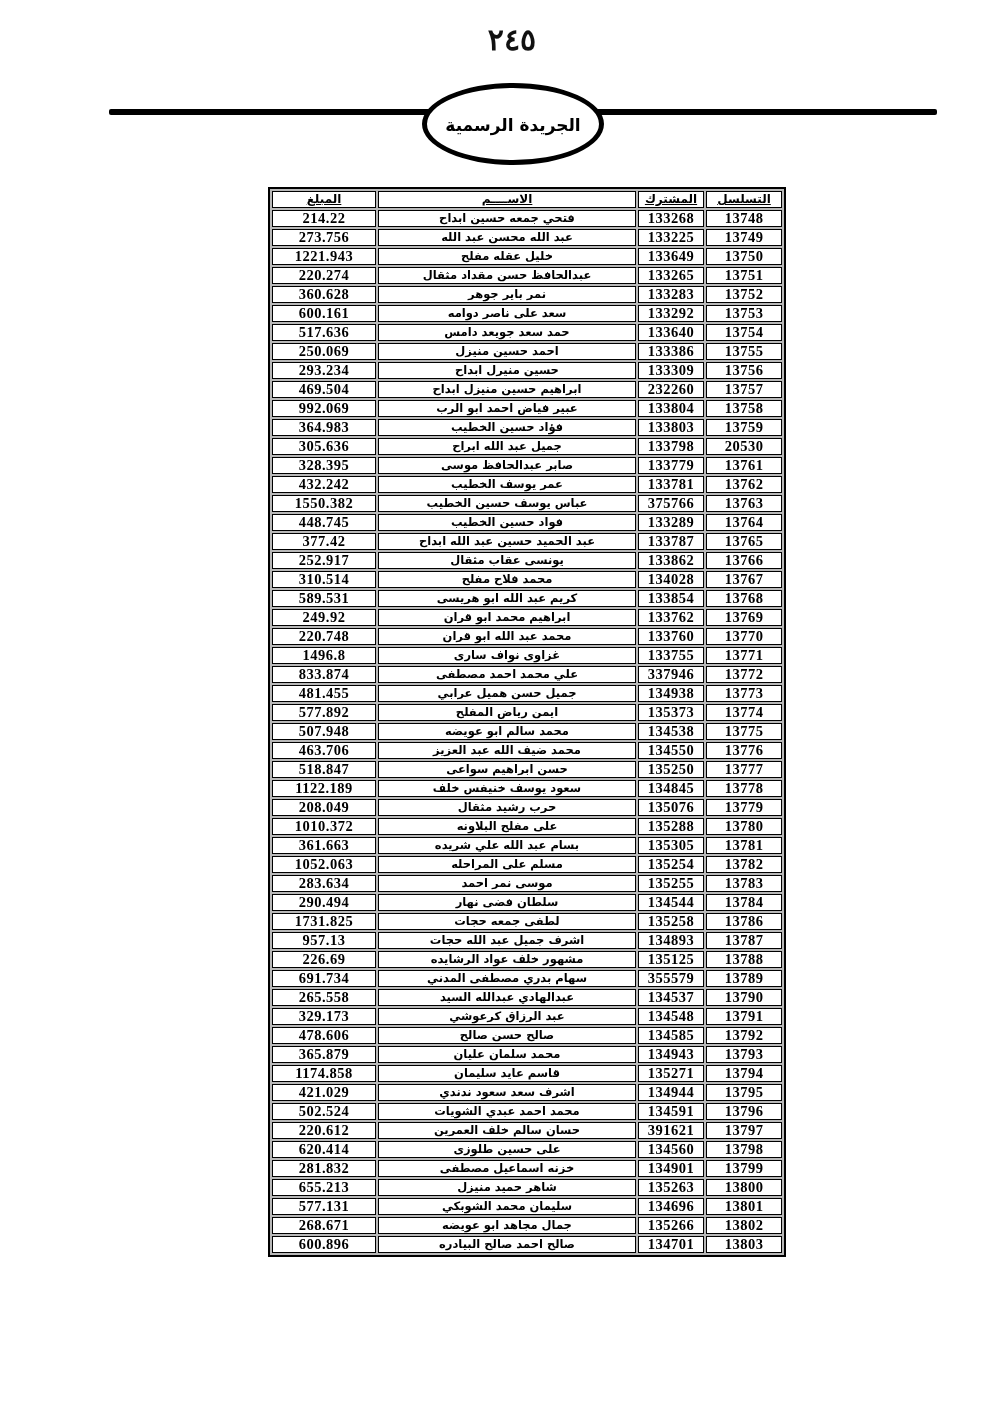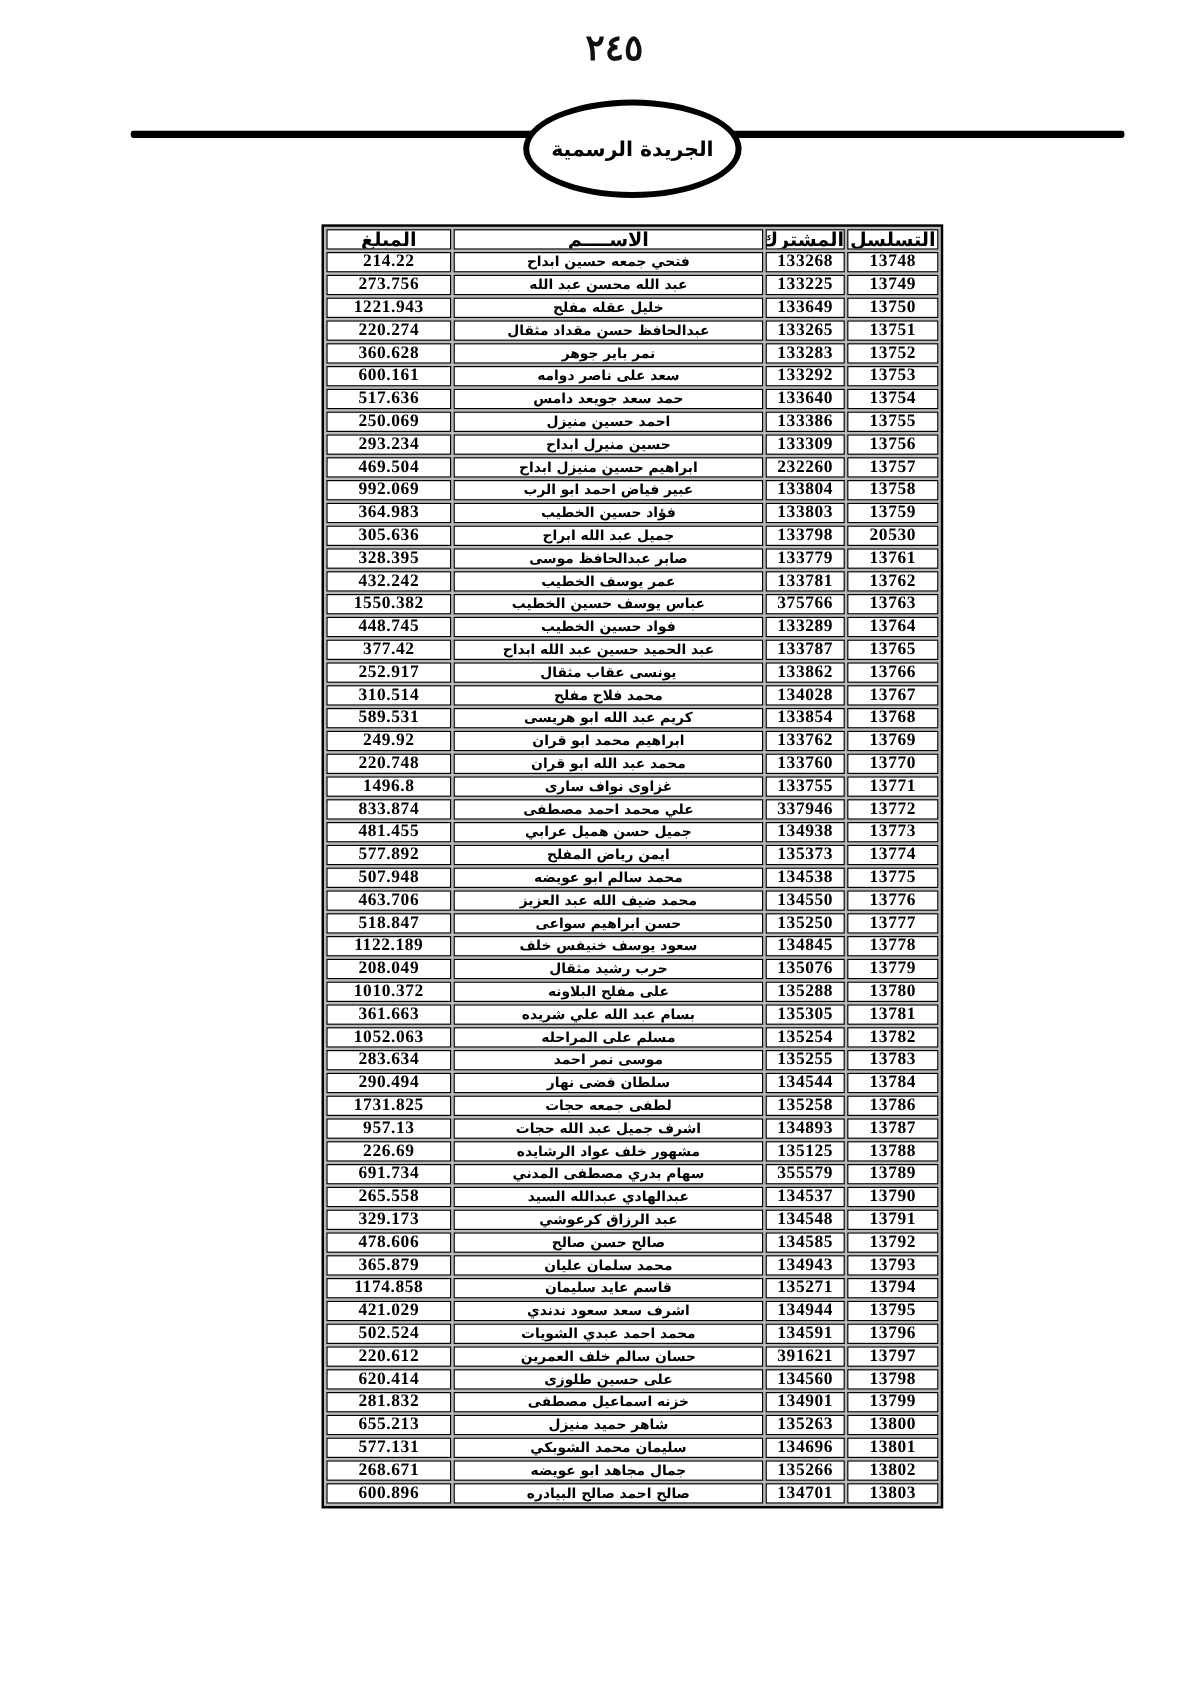--- a/index.html
+++ b/index.html
@@ -33,21 +33,21 @@
     top: 109px;
     left: 85px;
     width: 828px;
     height: 6px;
     background: #000000;
     border-radius: 2px;
   }
   .banner-ellipse {
     position: absolute;
     top: 83px;
-    left: 412px;
+    left: 398px;
     width: 172px;
     height: 72px;
     background: #ffffff;
     border: 5px solid #000000;
     border-radius: 50%;
     display: flex;
     align-items: center;
     justify-content: center;
     z-index: 2;
   }
@@ -75,21 +75,22 @@
     vertical-align: middle;
     padding: 0;
     height: 15px;
     line-height: 15px;
     overflow: hidden;
     white-space: nowrap;
     font-weight: bold;
   }
   .data-table th {
     font-family: "DejaVu Sans", sans-serif;
-    font-size: 16px;
+    font-size: 12px;
+    text-decoration: underline;
   }
   .data-table td.num {
     font-family: "Liberation Serif", serif;
     font-size: 14.5px;
     letter-spacing: 0.5px;
   }
   .data-table td.name {
     font-family: "DejaVu Sans", sans-serif;
     font-size: 11.5px;
     text-align: center;

